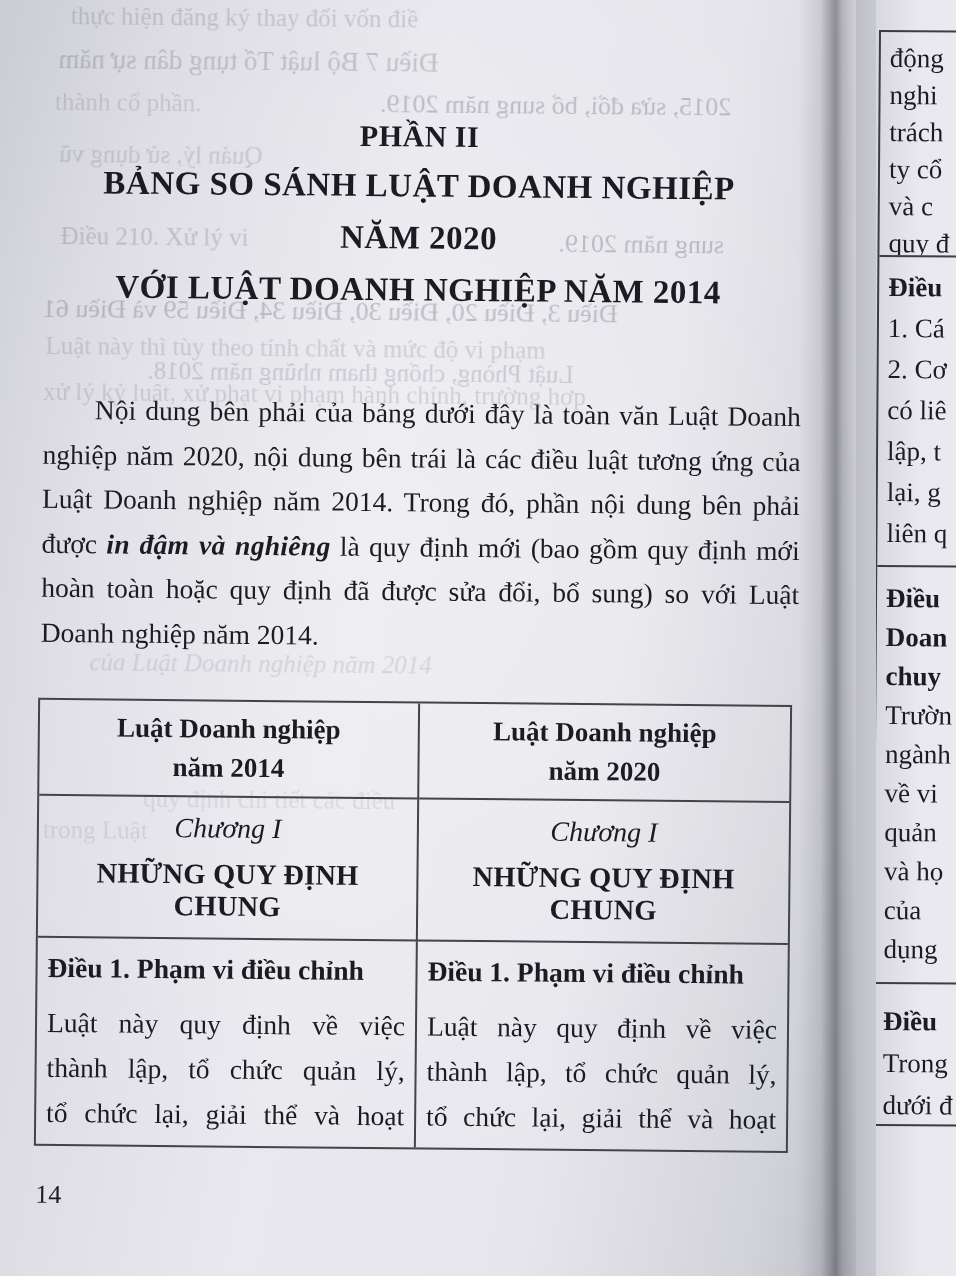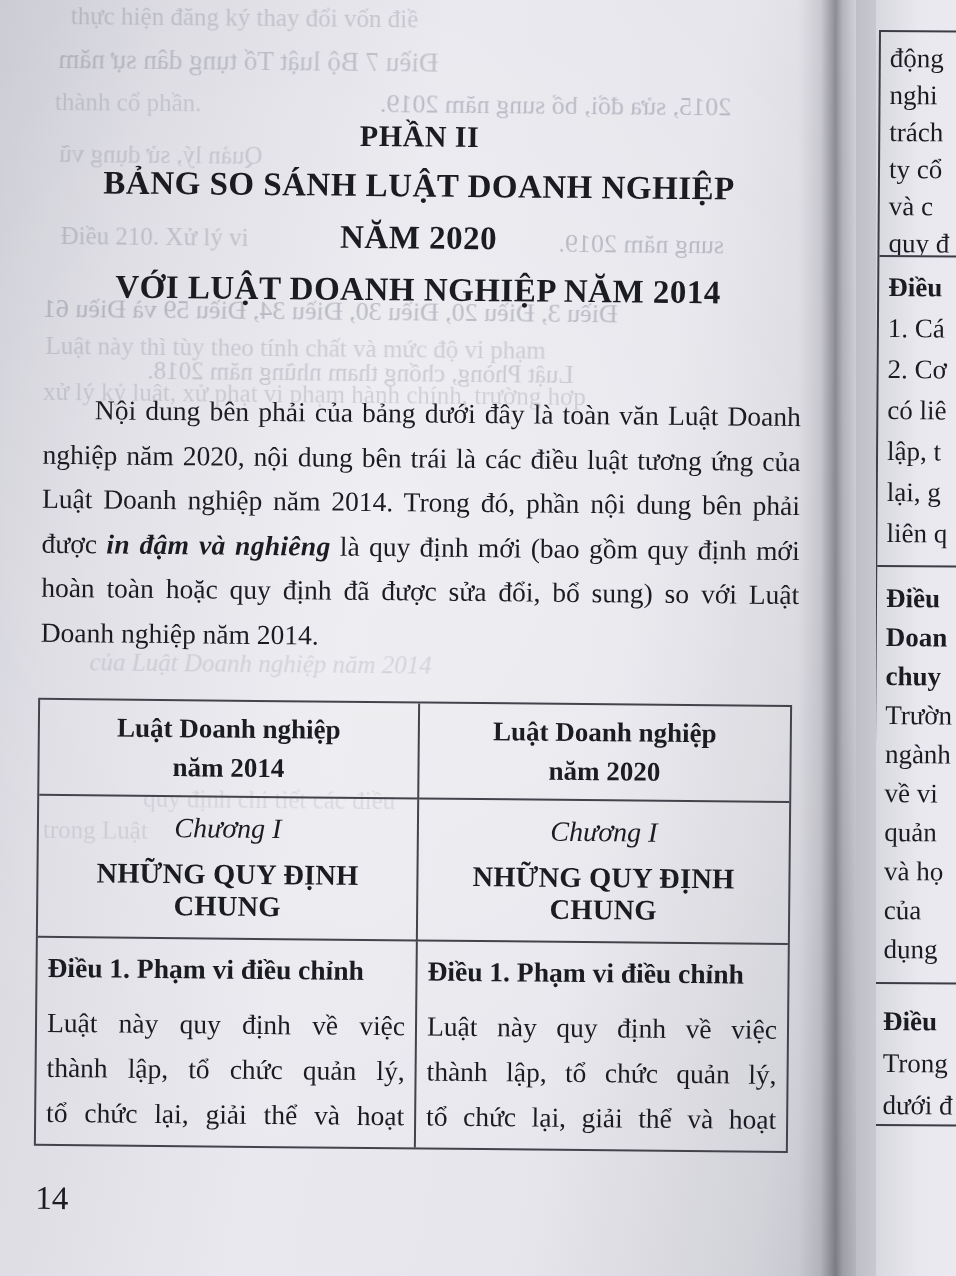--- a/index.html
+++ b/index.html
@@ -44,21 +44,21 @@
   .cell.last-col{border-right:none;}
   .cell.hdr{height:96px;text-align:center;font-weight:bold;font-size:27px;line-height:39px;
             display:flex;flex-direction:column;justify-content:center;}
   .cell.chap{height:142px;text-align:center;display:flex;flex-direction:column;justify-content:center;gap:14px;}
   .chap-name{font-style:italic;font-size:28px;}
   .chap-title{font-weight:bold;font-size:28.5px;letter-spacing:.2px;}
   .cell.art{height:206px;border-bottom:none;padding-top:14px;}
   .art-heading{font-weight:bold;font-size:27.5px;margin-bottom:16px;}
   .art-line{font-size:27.5px;line-height:45px;text-align:justify;text-align-last:justify;}
   
-  .pageno{position:absolute;top:1180px;left:46px;font-size:33px;}
+  .pageno{position:absolute;top:1180px;left:46px;font-size:26px;}
   
   .spine{position:absolute;top:0;left:798px;width:80px;height:1276px;pointer-events:none;
     background:linear-gradient(to right,rgba(20,20,30,0) 0%,rgba(20,20,30,.10) 28%,
                rgba(20,20,30,.40) 47%,rgba(20,20,30,.20) 56%,rgba(20,20,30,.06) 72%,rgba(20,20,30,0) 100%);}
   
   .right-page{position:absolute;left:876px;top:0;width:96px;height:1276px;overflow:hidden;
     background:linear-gradient(to right,#d8d8df 0%,#e9e8ee 45%,#eceaf0 100%);}
   .rtable{position:absolute;left:3px;top:30px;width:150px;height:1092px;
           border-left:2px solid #3c3c44;border-top:2px solid #3c3c44;border-bottom:2px solid #3c3c44;
           transform:rotate(.4deg);transform-origin:top left;}

